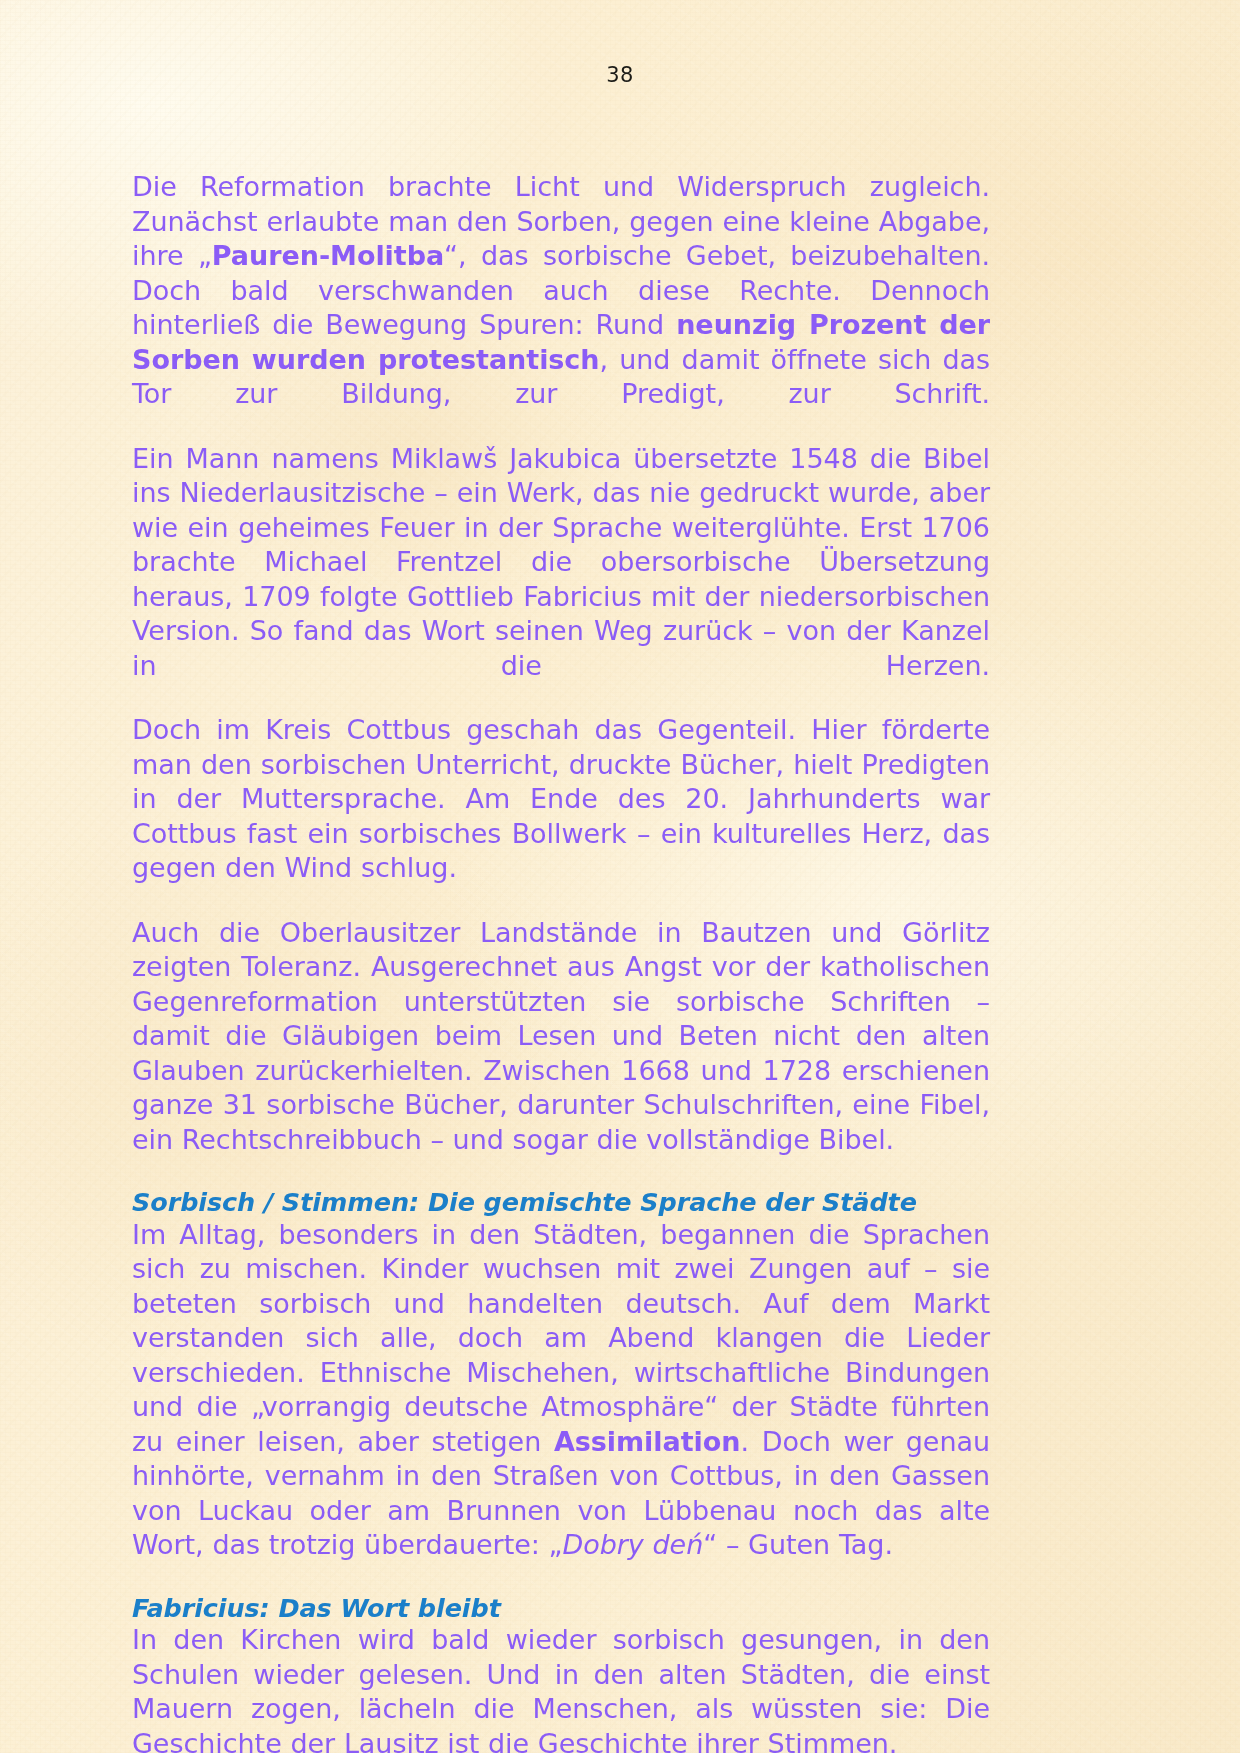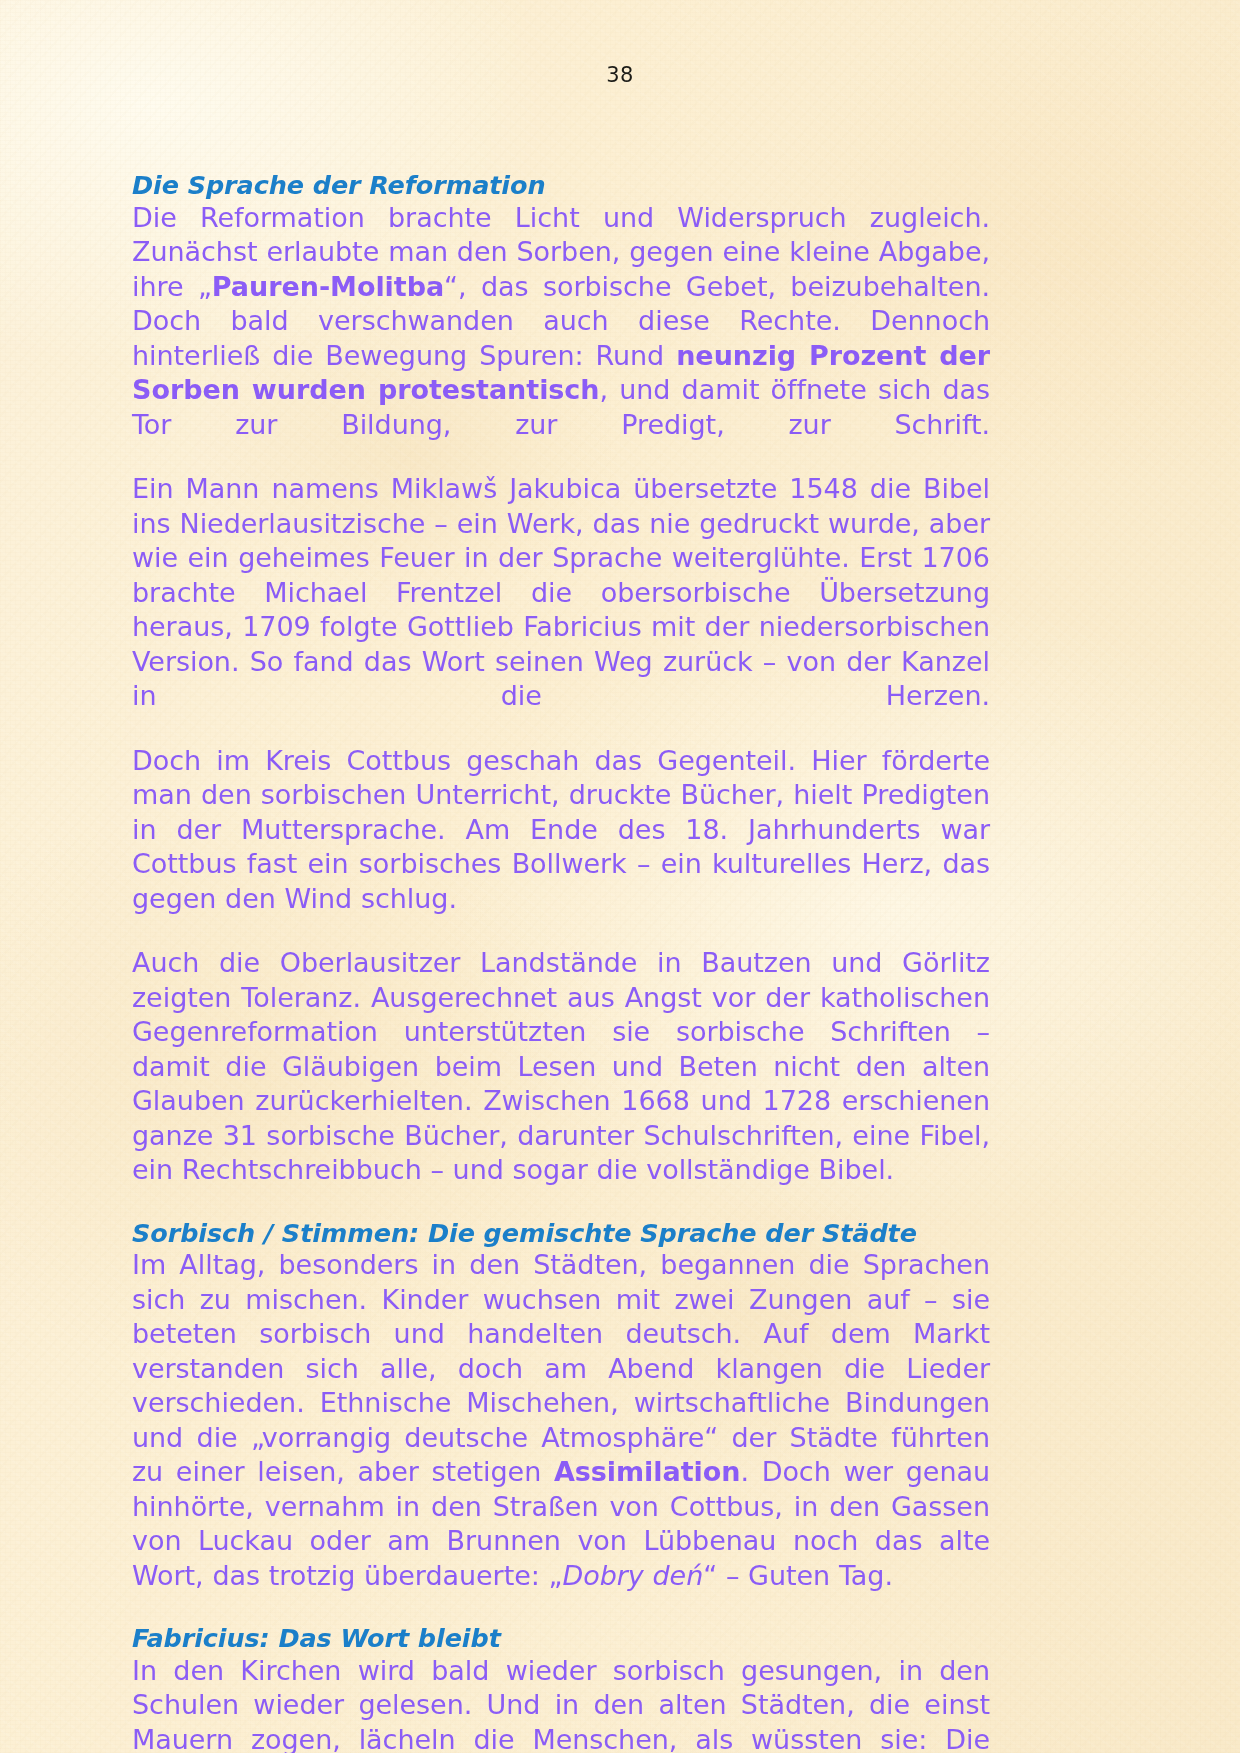--- a/index.html
+++ b/index.html
@@ -111,24 +111,23 @@
 
 <div id="paper"></div>
 <div id="grain"></div>
 
 <div id="page">
 
   <div class="folio">38</div>
 
   <div class="column" id="text-column">
 
-  <h2 class="heading heading-1">Die Sprache der Reformation</h2>
       <p class="para force-justify" id="p1"><span>Die Reformation brachte Licht und Widerspruch zugleich. Zunächst erlaubte man den Sorben, gegen eine kleine Abgabe, ihre „</span><b>Pauren-Molitba</b><span>“, das sorbische Gebet, beizubehalten. Doch bald verschwanden auch diese Rechte. Dennoch hinterließ die Bewegung Spuren: Rund </span><b>neunzig Prozent der Sorben wurden protestantisch</b><span>, und damit öffnete sich das Tor zur Bildung, zur Predigt, zur Schrift.</span></p>
       <p class="para force-justify" id="p2"><span>Ein Mann namens Miklawš Jakubica übersetzte 1548 die Bibel ins Niederlausitzische – ein Werk, das nie gedruckt wurde, aber wie ein geheimes Feuer in der Sprache weiterglühte. Erst 1706 brachte Michael Frentzel die obersorbische Übersetzung heraus, 1709 folgte Gottlieb Fabricius mit der niedersorbischen Version. So fand das Wort seinen Weg zurück – von der Kanzel in die Herzen.</span></p>
-      <p class="para" id="p3"><span>Doch im Kreis Cottbus geschah das Gegenteil. Hier förderte man den sorbischen Unterricht, druckte Bücher, hielt Predigten in der Muttersprache. Am Ende des 18. Jahrhunderts war Cottbus fast ein sorbisches Bollwerk – ein kulturelles Herz, das gegen den Wind schlug.</span></p>
+      <p class="para" id="p3"><span>Doch im Kreis Cottbus geschah das Gegenteil. Hier förderte man den sorbischen Unterricht, druckte Bücher, hielt Predigten in der Muttersprache. Am Ende des 20. Jahrhunderts war Cottbus fast ein sorbisches Bollwerk – ein kulturelles Herz, das gegen den Wind schlug.</span></p>
       <p class="para" id="p4"><span>Auch die Oberlausitzer Landstände in Bautzen und Görlitz zeigten Toleranz. Ausgerechnet aus Angst vor der katholischen Gegenreformation unterstützten sie sorbische Schriften – damit die Gläubigen beim Lesen und Beten nicht den alten Glauben zurückerhielten. Zwischen 1668 und 1728 erschienen ganze 31 sorbische Bücher, darunter Schulschriften, eine Fibel, ein Rechtschreibbuch – und sogar die vollständige Bibel.</span></p>
       <h2 class="heading heading-2">Sorbisch / Stimmen: Die gemischte Sprache der Städte</h2>
       <p class="para" id="p5"><span>Im Alltag, besonders in den Städten, begannen die Sprachen sich zu mischen. Kinder wuchsen mit zwei Zungen auf – sie beteten sorbisch und handelten deutsch. Auf dem Markt verstanden sich alle, doch am Abend klangen die Lieder verschieden. Ethnische Mischehen, wirtschaftliche Bindungen und die „vorrangig deutsche Atmosphäre“ der Städte führten zu einer leisen, aber stetigen </span><b>Assimilation</b><span>. Doch wer genau hinhörte, vernahm in den Straßen von Cottbus, in den Gassen von Luckau oder am Brunnen von Lübbenau noch das alte Wort, das trotzig überdauerte: „</span><i>Dobry deń</i><span>“ – Guten Tag.</span></p>
       <h2 class="heading heading-3">Fabricius: Das Wort bleibt</h2>
       <p class="para" id="p7"><span>In den Kirchen wird bald wieder sorbisch gesungen, in den Schulen wieder gelesen. Und in den alten Städten, die einst Mauern zogen, lächeln die Menschen, als wüssten sie: Die Geschichte der Lausitz ist die Geschichte ihrer Stimmen.</span></p>
       <p class="para force-justify" id="p8"><span>Besonders die Sprachenpolitik wurden in den einzelnen Gebieten unterschiedlich gehandhabt: Nachdem das Markgraftum Niederlausitz im Jahr 1657 an die Herzöge von Sachsen-Merseburg überging, setzte hier im Sinne eines absolutistischen Herrschaftsstil eine Unterdrückung der Landstände und der sorbischen Sprache und Kultur ein. Auf Befehl von Herzog Christian I. von Sachsen-Merseburg wurde 1668 gar ein Plan zur Beseitigung</span></p>
     </div>
 
 </div>
 

